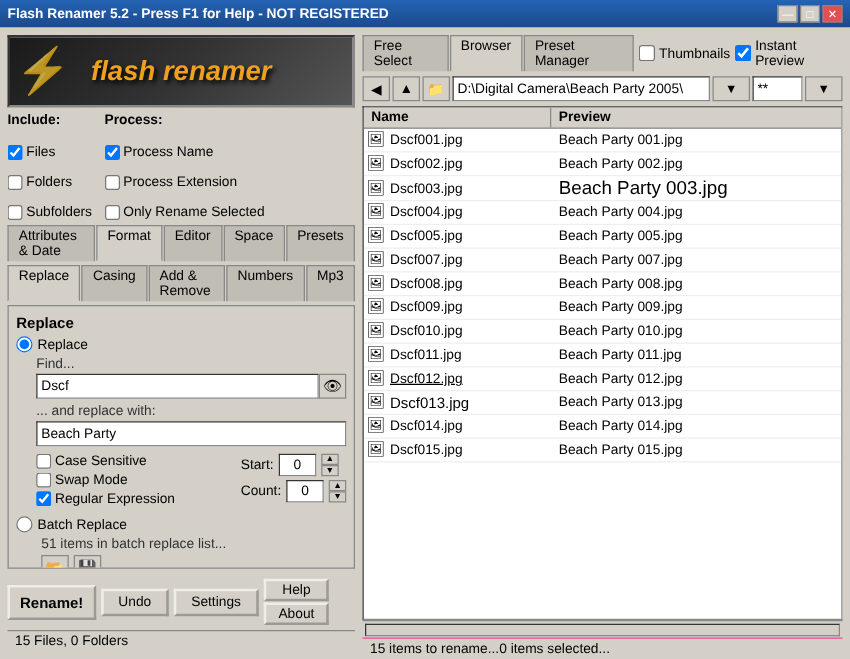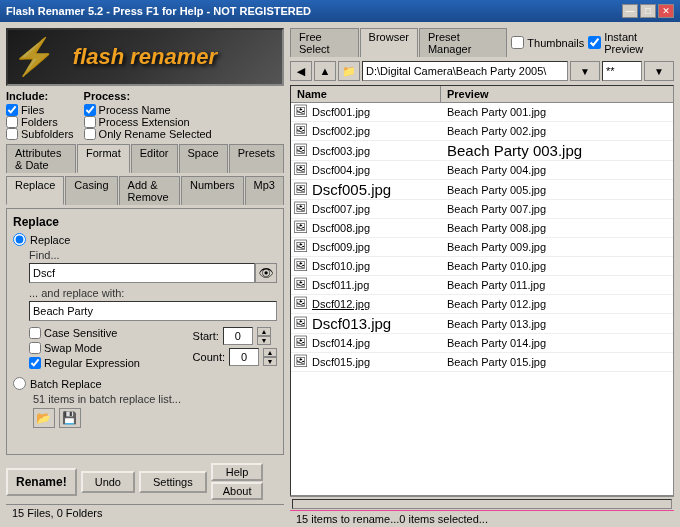--- a/index.html
+++ b/index.html
@@ -63,21 +63,21 @@
       position: relative;
       z-index: 1;
     }
     .logo-icon {
       position: absolute;
       left: 4px;
       font-size: 36px;
       opacity: 0.7;
     }
     .two-col { display: flex; gap: 10px; }
-    .col { display: flex; flex-direction: column; gap: 0; }
+    .col { display: flex; flex-direction: column; gap: 12px; }
     .checkbox-row { display: flex; align-items: center; gap: 3px; }
     .checkbox-row input[type=checkbox] { width: 12px; height: 12px; }
     .tabs-row {
       display: flex;
       gap: 1px;
       margin-bottom: -1px;
       z-index: 1;
     }
     .tab {
       padding: 2px 8px;
@@ -425,21 +425,21 @@
           <div class="file-row">
       <span style="display:flex;align-items:center;width:150px;padding:1px 2px;">
         <span style="width:16px;height:16px;display:inline-block;margin-right:3px;font-size:12px;">🖼</span>
         <span style="font-size:11px;">Dscf004.jpg</span>
       </span>
       <span style="flex:1;padding:1px 6px;font-size:11px;">Beach Party 004.jpg</span>
     </div>
           <div class="file-row">
       <span style="display:flex;align-items:center;width:150px;padding:1px 2px;">
         <span style="width:16px;height:16px;display:inline-block;margin-right:3px;font-size:12px;">🖼</span>
-        <span style="font-size:15px;">Dscf005.jpg</span>
+        <span style="font-size:11px;">Dscf005.jpg</span>
       </span>
       <span style="flex:1;padding:1px 6px;font-size:11px;">Beach Party 005.jpg</span>
     </div>
           <div class="file-row">
       <span style="display:flex;align-items:center;width:150px;padding:1px 2px;">
         <span style="width:16px;height:16px;display:inline-block;margin-right:3px;font-size:12px;">🖼</span>
         <span style="font-size:11px;">Dscf007.jpg</span>
       </span>
       <span style="flex:1;padding:1px 6px;font-size:11px;">Beach Party 007.jpg</span>
     </div>
@@ -474,21 +474,21 @@
           <div class="file-row">
       <span style="display:flex;align-items:center;width:150px;padding:1px 2px;">
         <span style="width:16px;height:16px;display:inline-block;margin-right:3px;font-size:12px;">🖼</span>
         <span style="font-size:11px;text-decoration:underline;">Dscf012.jpg</span>
       </span>
       <span style="flex:1;padding:1px 6px;font-size:11px;">Beach Party 012.jpg</span>
     </div>
           <div class="file-row">
       <span style="display:flex;align-items:center;width:150px;padding:1px 2px;">
         <span style="width:16px;height:16px;display:inline-block;margin-right:3px;font-size:12px;">🖼</span>
-        <span style="font-size:15px;">Dscf013.jpg</span>
+        <span style="font-size:12px;">Dscf013.jpg</span>
       </span>
       <span style="flex:1;padding:1px 6px;font-size:11px;">Beach Party 013.jpg</span>
     </div>
           <div class="file-row">
       <span style="display:flex;align-items:center;width:150px;padding:1px 2px;">
         <span style="width:16px;height:16px;display:inline-block;margin-right:3px;font-size:12px;">🖼</span>
         <span style="font-size:11px;">Dscf014.jpg</span>
       </span>
       <span style="flex:1;padding:1px 6px;font-size:11px;">Beach Party 014.jpg</span>
     </div>

